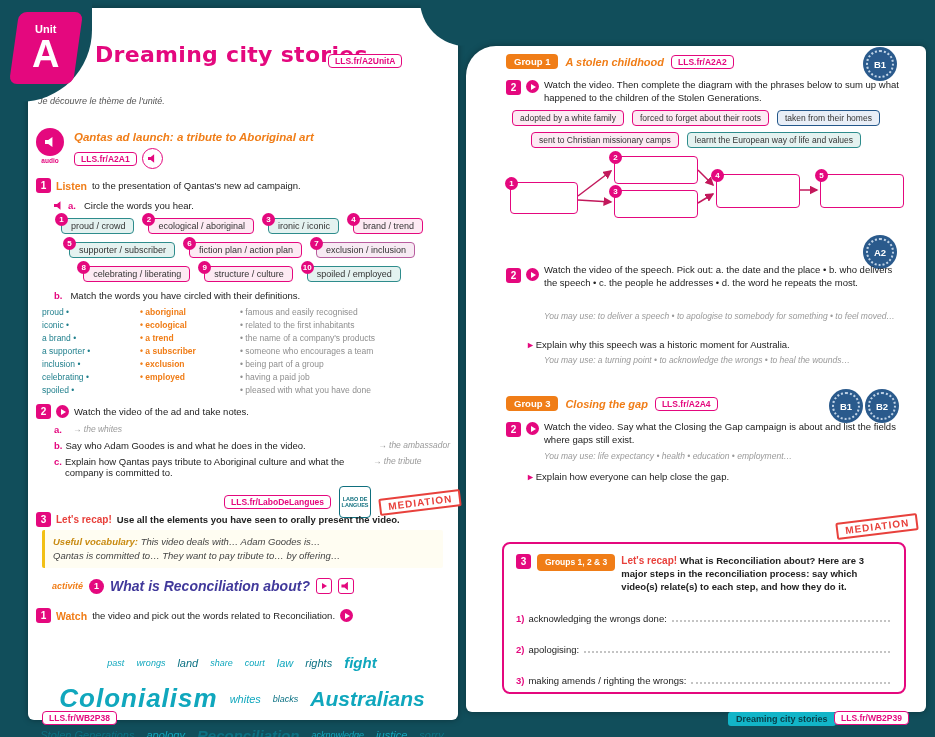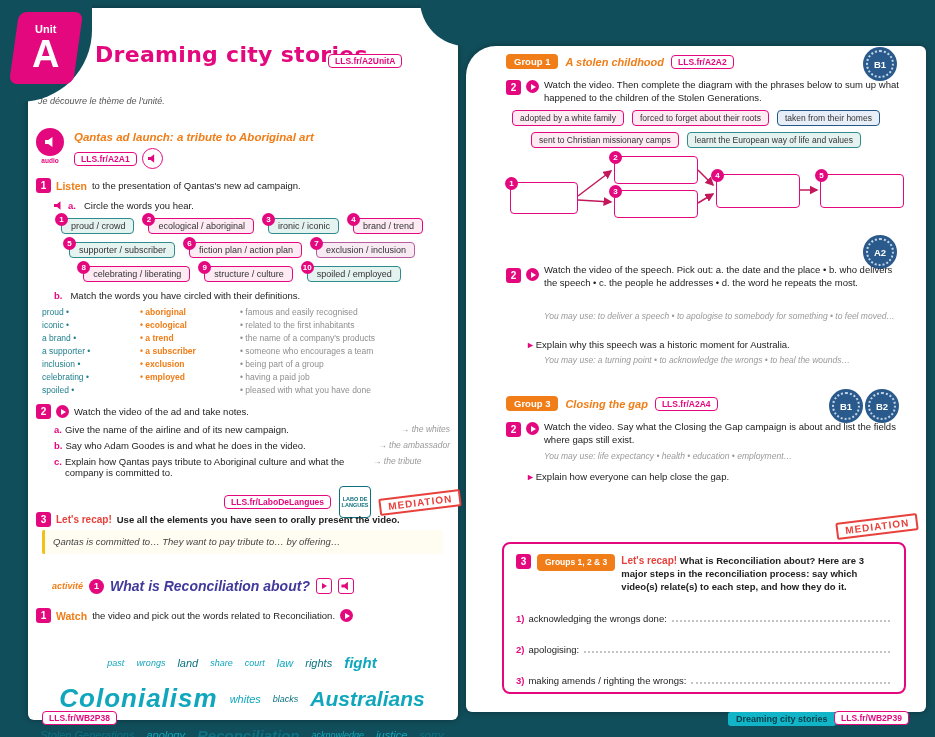--- a/index.html
+++ b/index.html
@@ -164,21 +164,20 @@
 
     <div class="line" style="left:8px;top:396px;">
       <span class="numsq">2</span>
       <span class="play">
           <i></i>
         </span>
       <span>Watch the video of the ad and take notes.</span>
     </div>
     <div class="exrow" style="top:416px;">
       <span class="plab">a.</span>
-      <span class="txt">Give the name of the airline and of its new campaign.</span>
       <span class="hint">→ the whites</span>
     </div>
     <div class="exrow" style="top:432px;">
       <span class="plab">b.</span>
       <span class="txt">Say who Adam Goodes is and what he does in the video.</span>
       <span class="hint">→ the ambassador</span>
     </div>
     <div class="exrow" style="top:448px;">
       <span class="plab">c.</span>
       <span class="txt" style="max-width:300px;">Explain how Qantas pays tribute to Aboriginal culture and what the company is committed to.</span>
@@ -193,20 +192,21 @@
         </span>
       <span class="mediation">MEDIATION</span>
     </div>
 
     <div class="line" style="left:8px;top:504px;">
       <span class="numsq">3</span>
       <span class="recap-red">Let's recap!</span>
       <span class="boldtxt">Use all the elements you have seen to orally present the video.</span>
     </div>
     <div class="vocab">
+      <div><span class="vl">Useful vocabulary:</span> <span>This video deals with… Adam Goodes is…</span></div>
       <div><span>Qantas is committed to… They want to pay tribute to… by offering…</span></div>
     </div>
 
     <div class="line" style="left:24px;top:570px;gap:6px;">
       <span class="act-label">activité</span>
       <span class="act-circ">1</span>
       <span class="act-title">What is Reconciliation about?</span>
       <span class="mini-ic">
           <i></i>
         </span>

